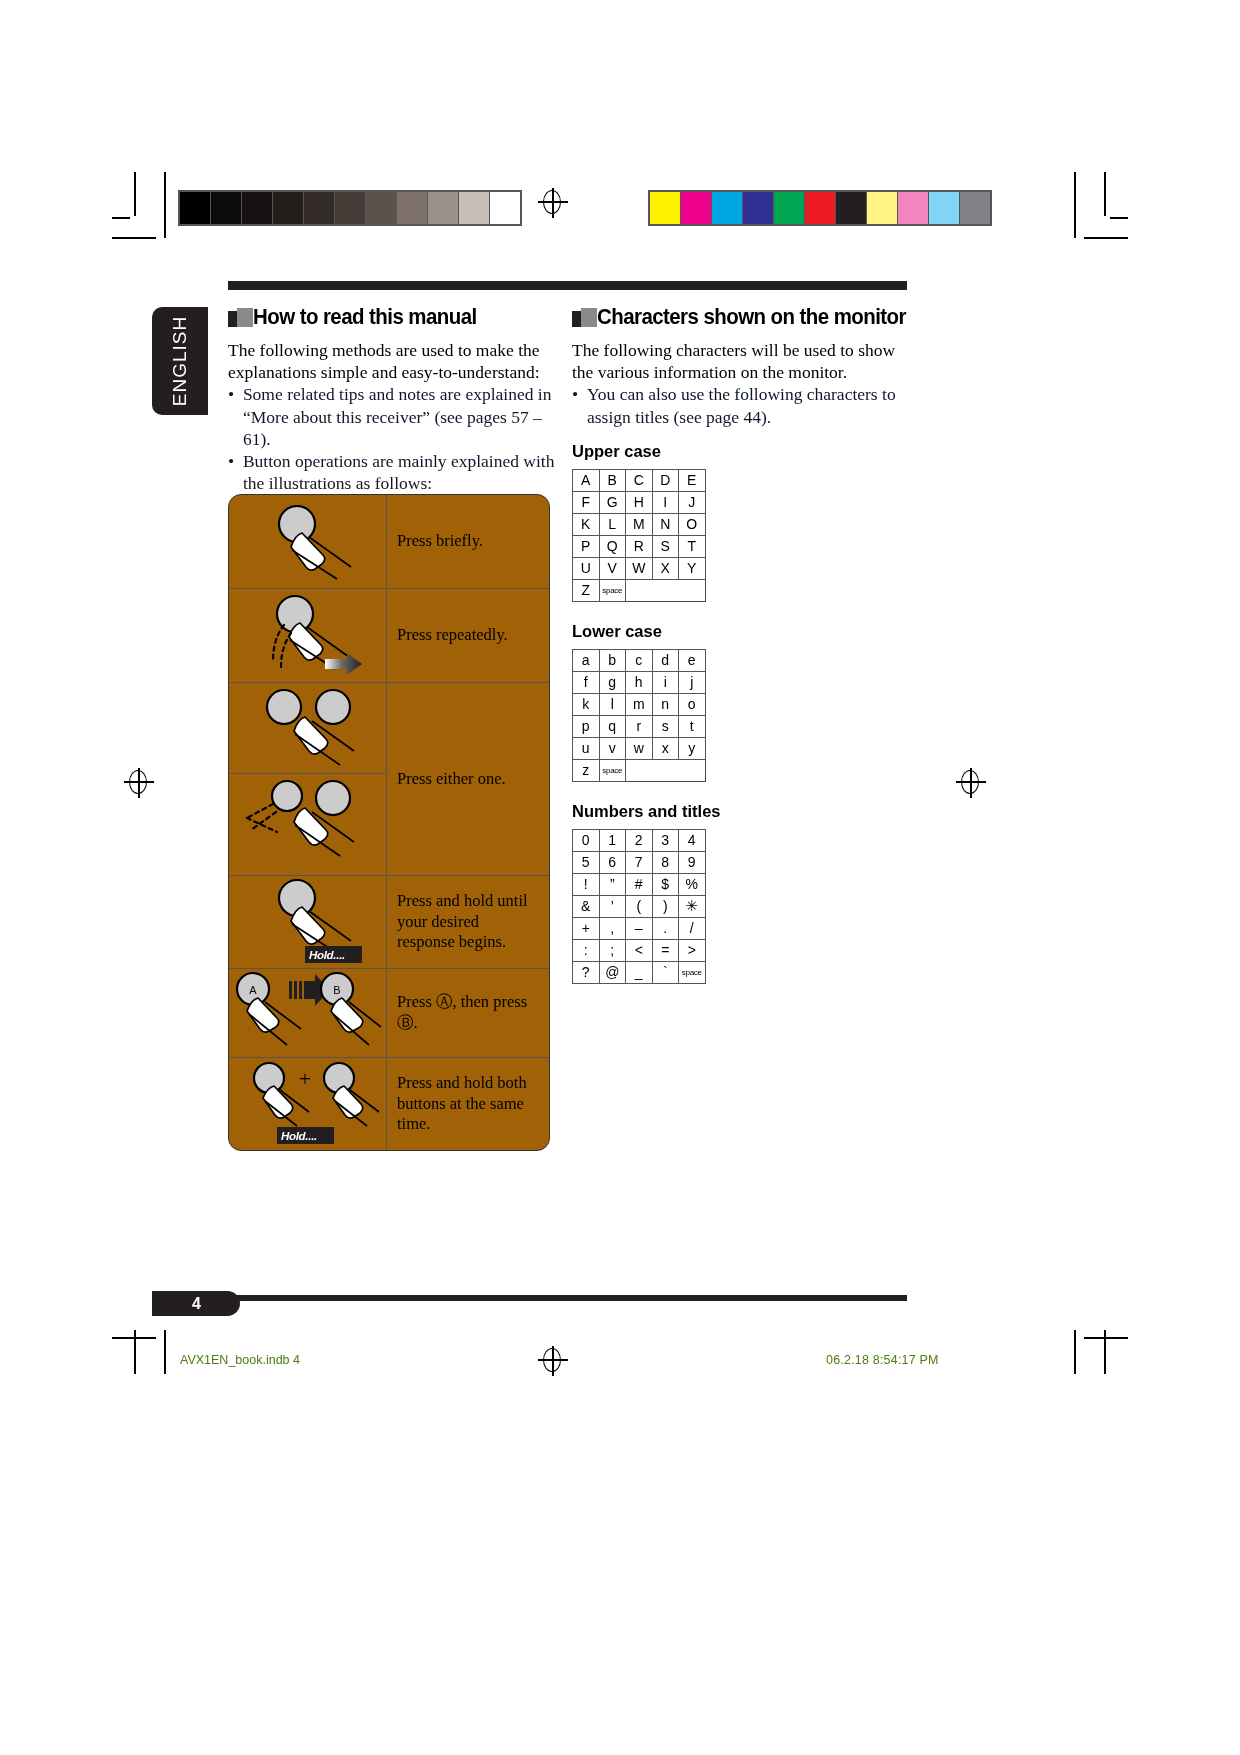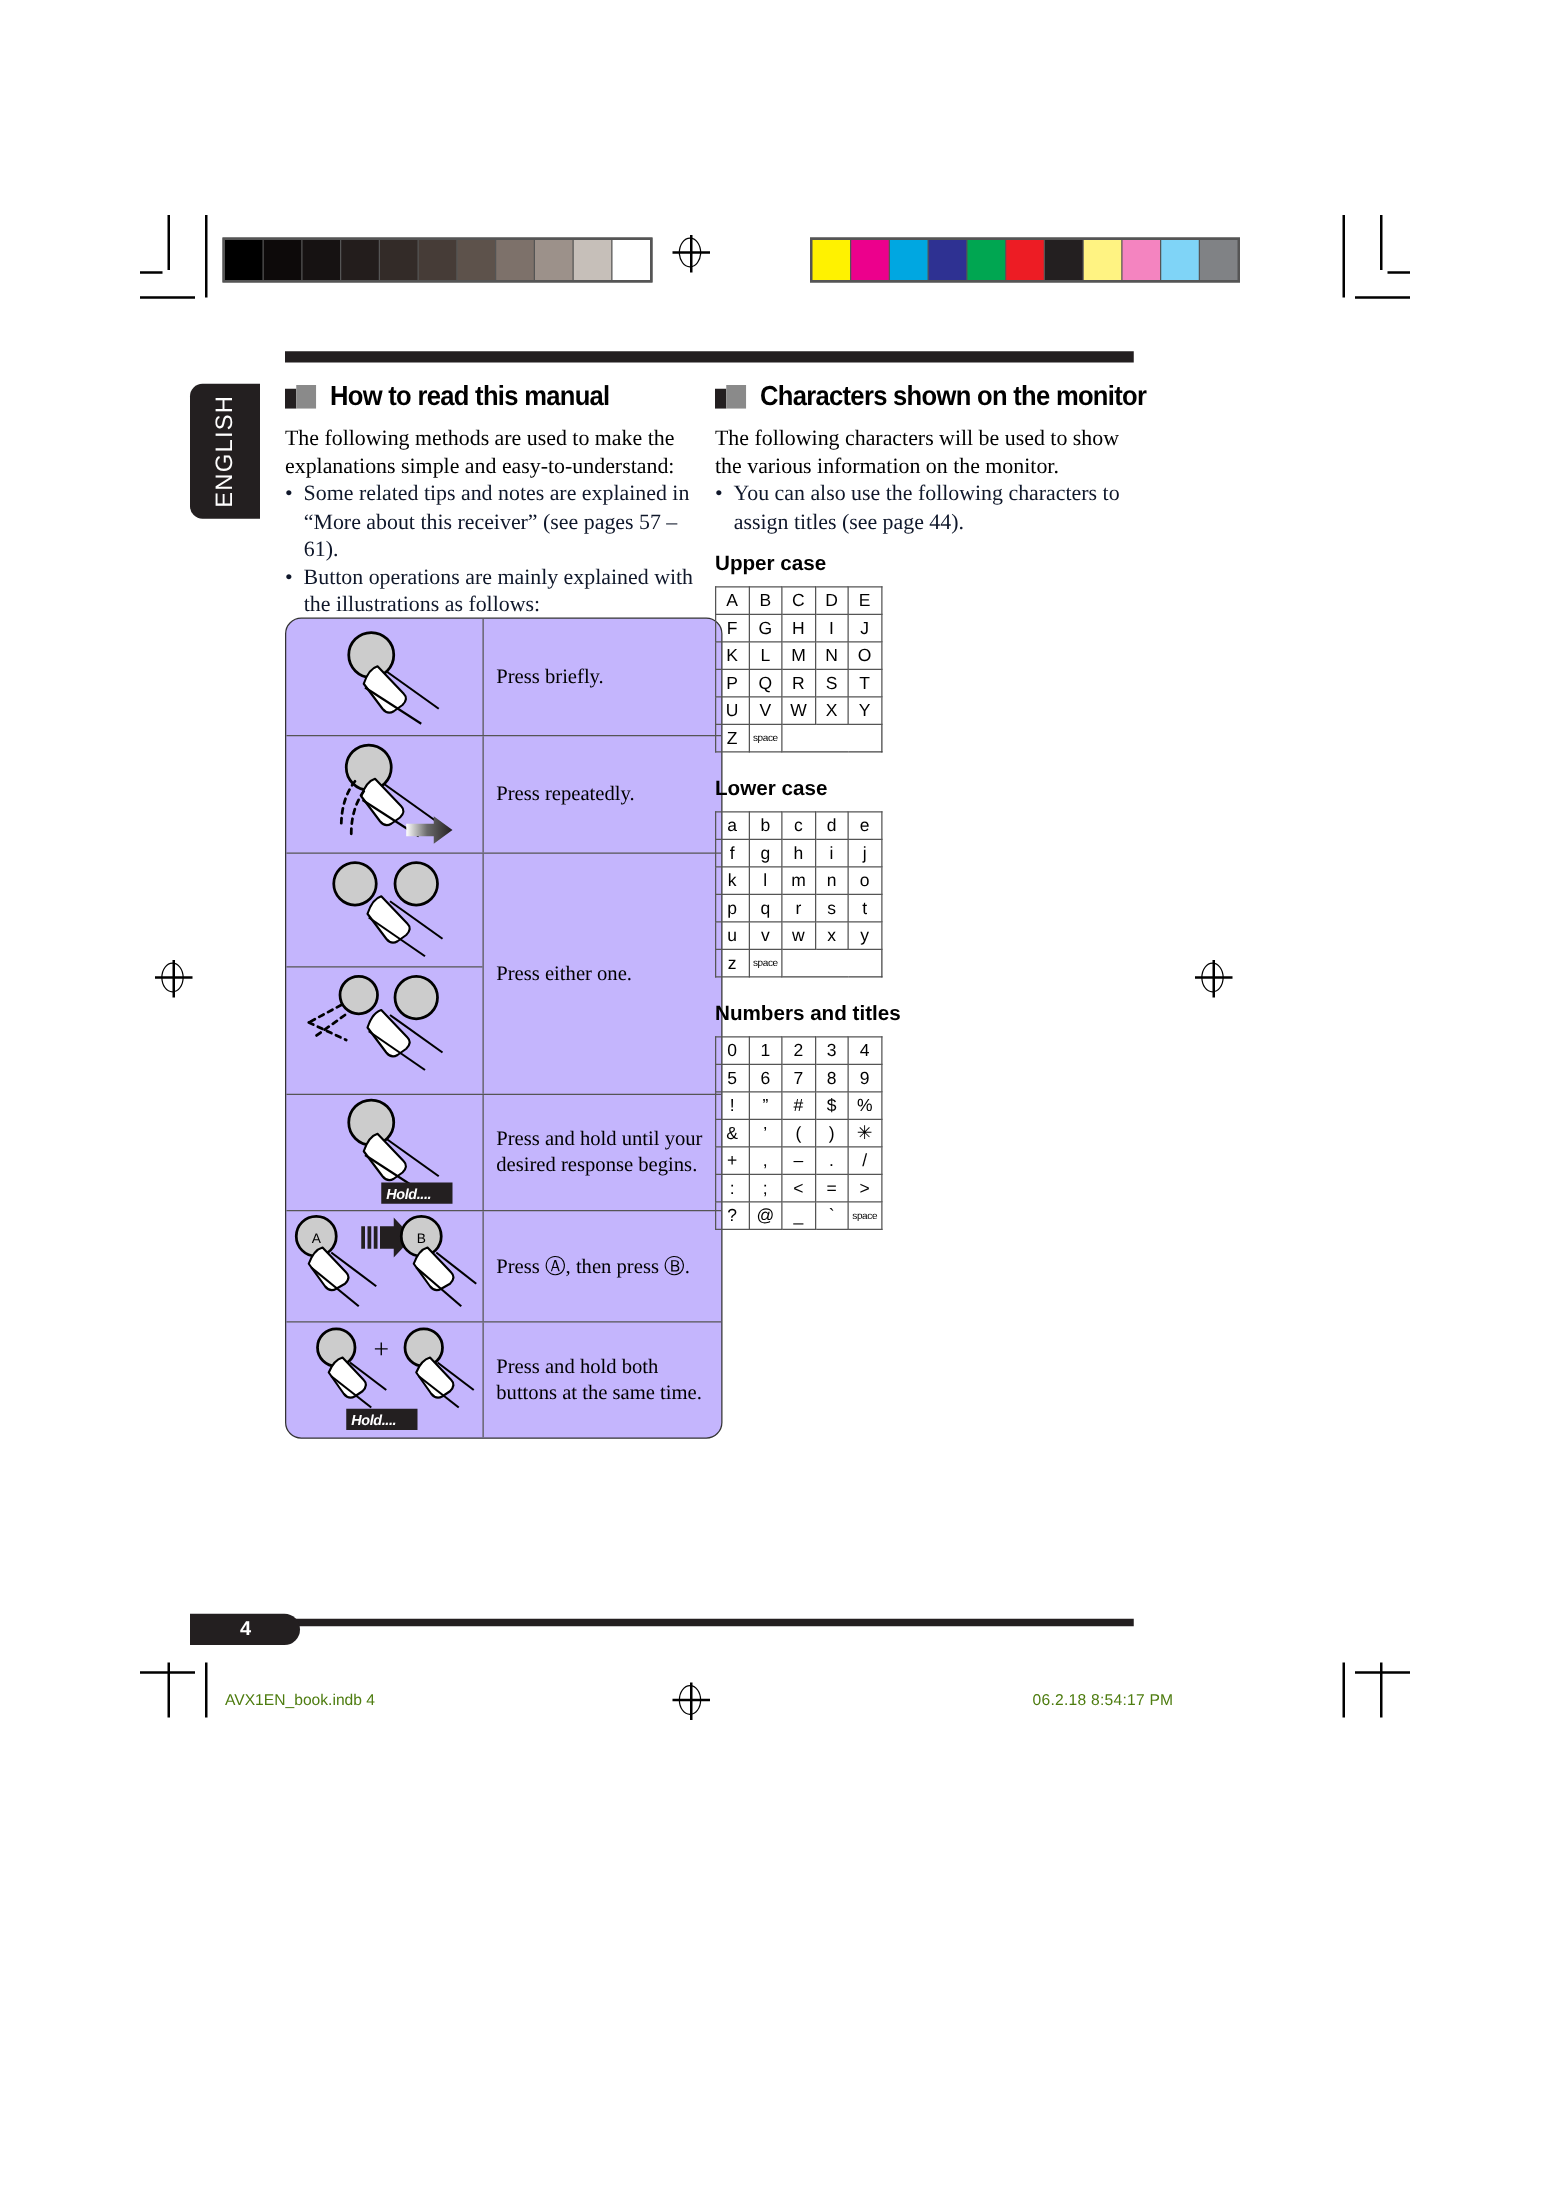--- a/index.html
+++ b/index.html
@@ -38,41 +38,41 @@
 
   
   .toprule{position:absolute;left:228px;top:281px;width:679px;height:9px;background:#231f20;}
   .botrule{position:absolute;left:228px;top:1295px;width:679px;height:6px;background:#231f20;}
 
   
   .col{position:absolute;width:330px;}
   .col-l{left:228px;top:304px;}
   .col-r{left:572px;top:304px;}
 
-  .sec-head{display:flex;align-items:center;gap:11px;margin:0 0 9px 0;}
+  .sec-head{display:flex;align-items:center;margin:0 0 9px 0;}
   .sec-ico{width:25px;height:19px;display:block;flex:none;}
   .sec-title{
     font-family:"Liberation Sans",sans-serif;
     font-weight:bold;font-size:22px;color:#000;
     letter-spacing:-0.6px;white-space:nowrap;
     transform:scaleX(.93);transform-origin:left center;
   }
   .body-t{font-size:17.5px;line-height:1.27;color:#000;margin:0;}
   .bullets{list-style:none;margin:0;padding:0;}
   .bullets li{
     font-size:17.5px;line-height:1.27;color:#0f172a;
     padding-left:15px;text-indent:-15px;
   }
   .bullets li::before{content:"\2022\00a0\00a0";}
 
   
   .ill-table{
-    position:absolute;left:228px;top:494px;width:350px;
+    position:absolute;left:228px;top:494px;width:322px;
     border:1.6px solid #333;border-radius:13px;
-    box-sizing:border-box;overflow:hidden;background:#c4b5fd;
+    box-sizing:border-box;overflow:hidden;background:#a16207;
   }
   .ill-row{display:flex;border-bottom:1.4px solid #555;}
   .ill-row:last-child{border-bottom:none;}
   .ill-cellL{width:157px;flex:none;border-right:1.4px solid #555;position:relative;}
   .ill-cellR{flex:1;display:flex;align-items:center;padding:6px 10px;}
   .ill-cellR p{margin:0;font-size:16.5px;line-height:1.26;color:#000;}
   .art{position:relative;width:100%;height:100%;}
   .art svg{display:block;width:100%;height:100%;}
 
   .merge-row{display:flex;border-bottom:1.4px solid #555;}

